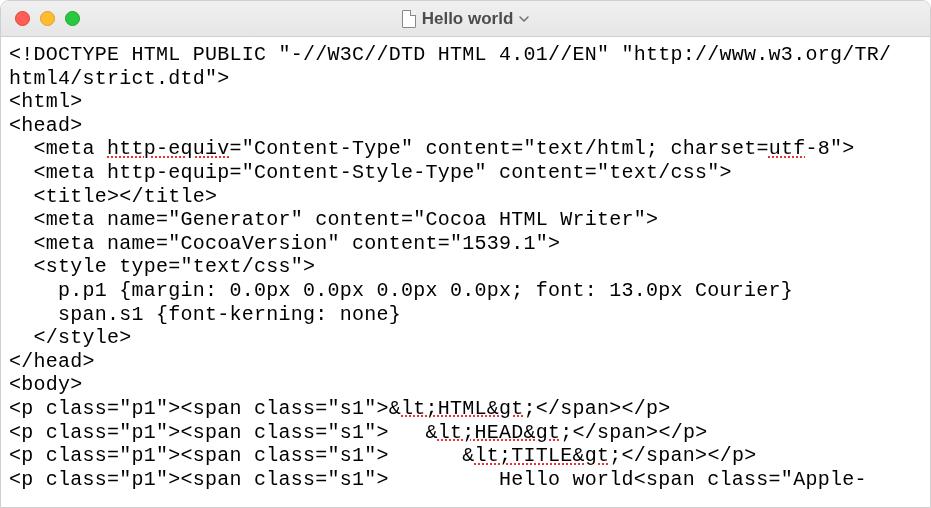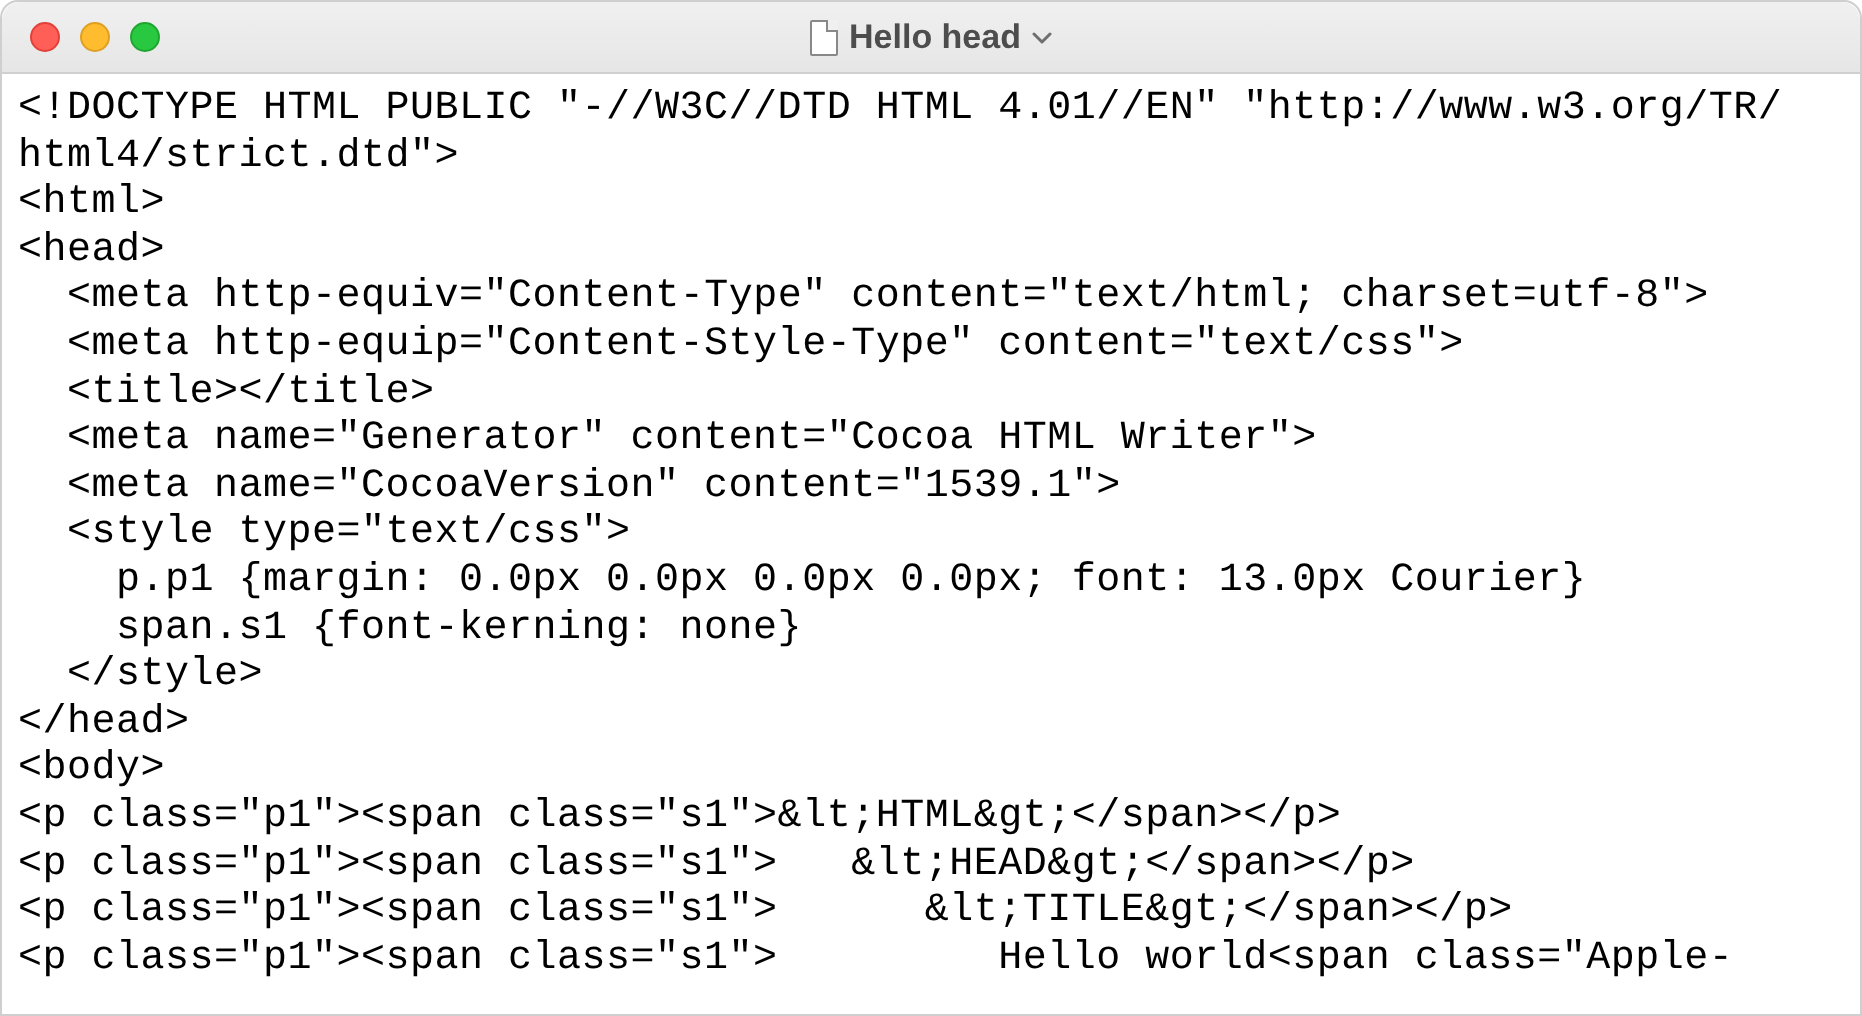--- a/index.html
+++ b/index.html
@@ -83,38 +83,39 @@
       overflow: hidden;
       font-family: "Menlo", "Courier New", monospace;
       font-size: 20px;
       line-height: 1.18;
       color: #000;
       letter-spacing: 0.25px;
       white-space: pre;
     }
     .line { position: relative; }
     .spell {
+      text-decoration: underline;
       text-decoration-style: dotted;
       text-decoration-color: #f03030;
       text-underline-offset: 2px;
       text-decoration-thickness: 2px;
     }
   </style>
 </head>
 <body>
 
 <div class="titlebar">
   <div class="traffic-lights">
     <div class="tl close"></div>
     <div class="tl min"></div>
     <div class="tl max"></div>
   </div>
   <div class="title-center">
     <span class="doc-icon"></span>
-    <span>Hello head</span>
+    <span>Hello world</span>
     <span class="chevron">
       <svg viewBox="0 0 10 10" width="10" height="10">
           <path d="M1 3 L5 7 L9 3" fill="none" stroke="#6e6e6e" stroke-width="1.5" stroke-linecap="round" stroke-linejoin="round"></path>
         </svg>
     </span>
   </div>
 </div>
 
 <div class="content" id="content"><div class="line">&lt;!DOCTYPE HTML PUBLIC "-//W3C//DTD HTML 4.01//EN" "http://www.w3.org/TR/</div><div class="line">html4/strict.dtd"&gt;</div><div class="line">&lt;html&gt;</div><div class="line">&lt;head&gt;</div><div class="line">  &lt;meta <span class="spell">http-equiv</span>="Content-Type" content="text/html; charset=<span class="spell">utf</span>-8"&gt;</div><div class="line">  &lt;meta http-equip="Content-Style-Type" content="text/css"&gt;</div><div class="line">  &lt;title&gt;&lt;/title&gt;</div><div class="line">  &lt;meta name="Generator" content="Cocoa HTML Writer"&gt;</div><div class="line">  &lt;meta name="CocoaVersion" content="1539.1"&gt;</div><div class="line">  &lt;style type="text/css"&gt;</div><div class="line">    p.p1 {margin: 0.0px 0.0px 0.0px 0.0px; font: 13.0px Courier}</div><div class="line">    span.s1 {font-kerning: none}</div><div class="line">  &lt;/style&gt;</div><div class="line">&lt;/head&gt;</div><div class="line">&lt;body&gt;</div><div class="line">&lt;p class="p1"&gt;&lt;span class="s1"&gt;&amp;<span class="spell">lt;HTML&amp;gt</span>;&lt;/span&gt;&lt;/p&gt;</div><div class="line">&lt;p class="p1"&gt;&lt;span class="s1"&gt;   &amp;<span class="spell">lt;HEAD&amp;gt</span>;&lt;/span&gt;&lt;/p&gt;</div><div class="line">&lt;p class="p1"&gt;&lt;span class="s1"&gt;      &amp;<span class="spell">lt;TITLE&amp;gt</span>;&lt;/span&gt;&lt;/p&gt;</div><div class="line">&lt;p class="p1"&gt;&lt;span class="s1"&gt;         Hello world&lt;span class="Apple-</div></div>
 

